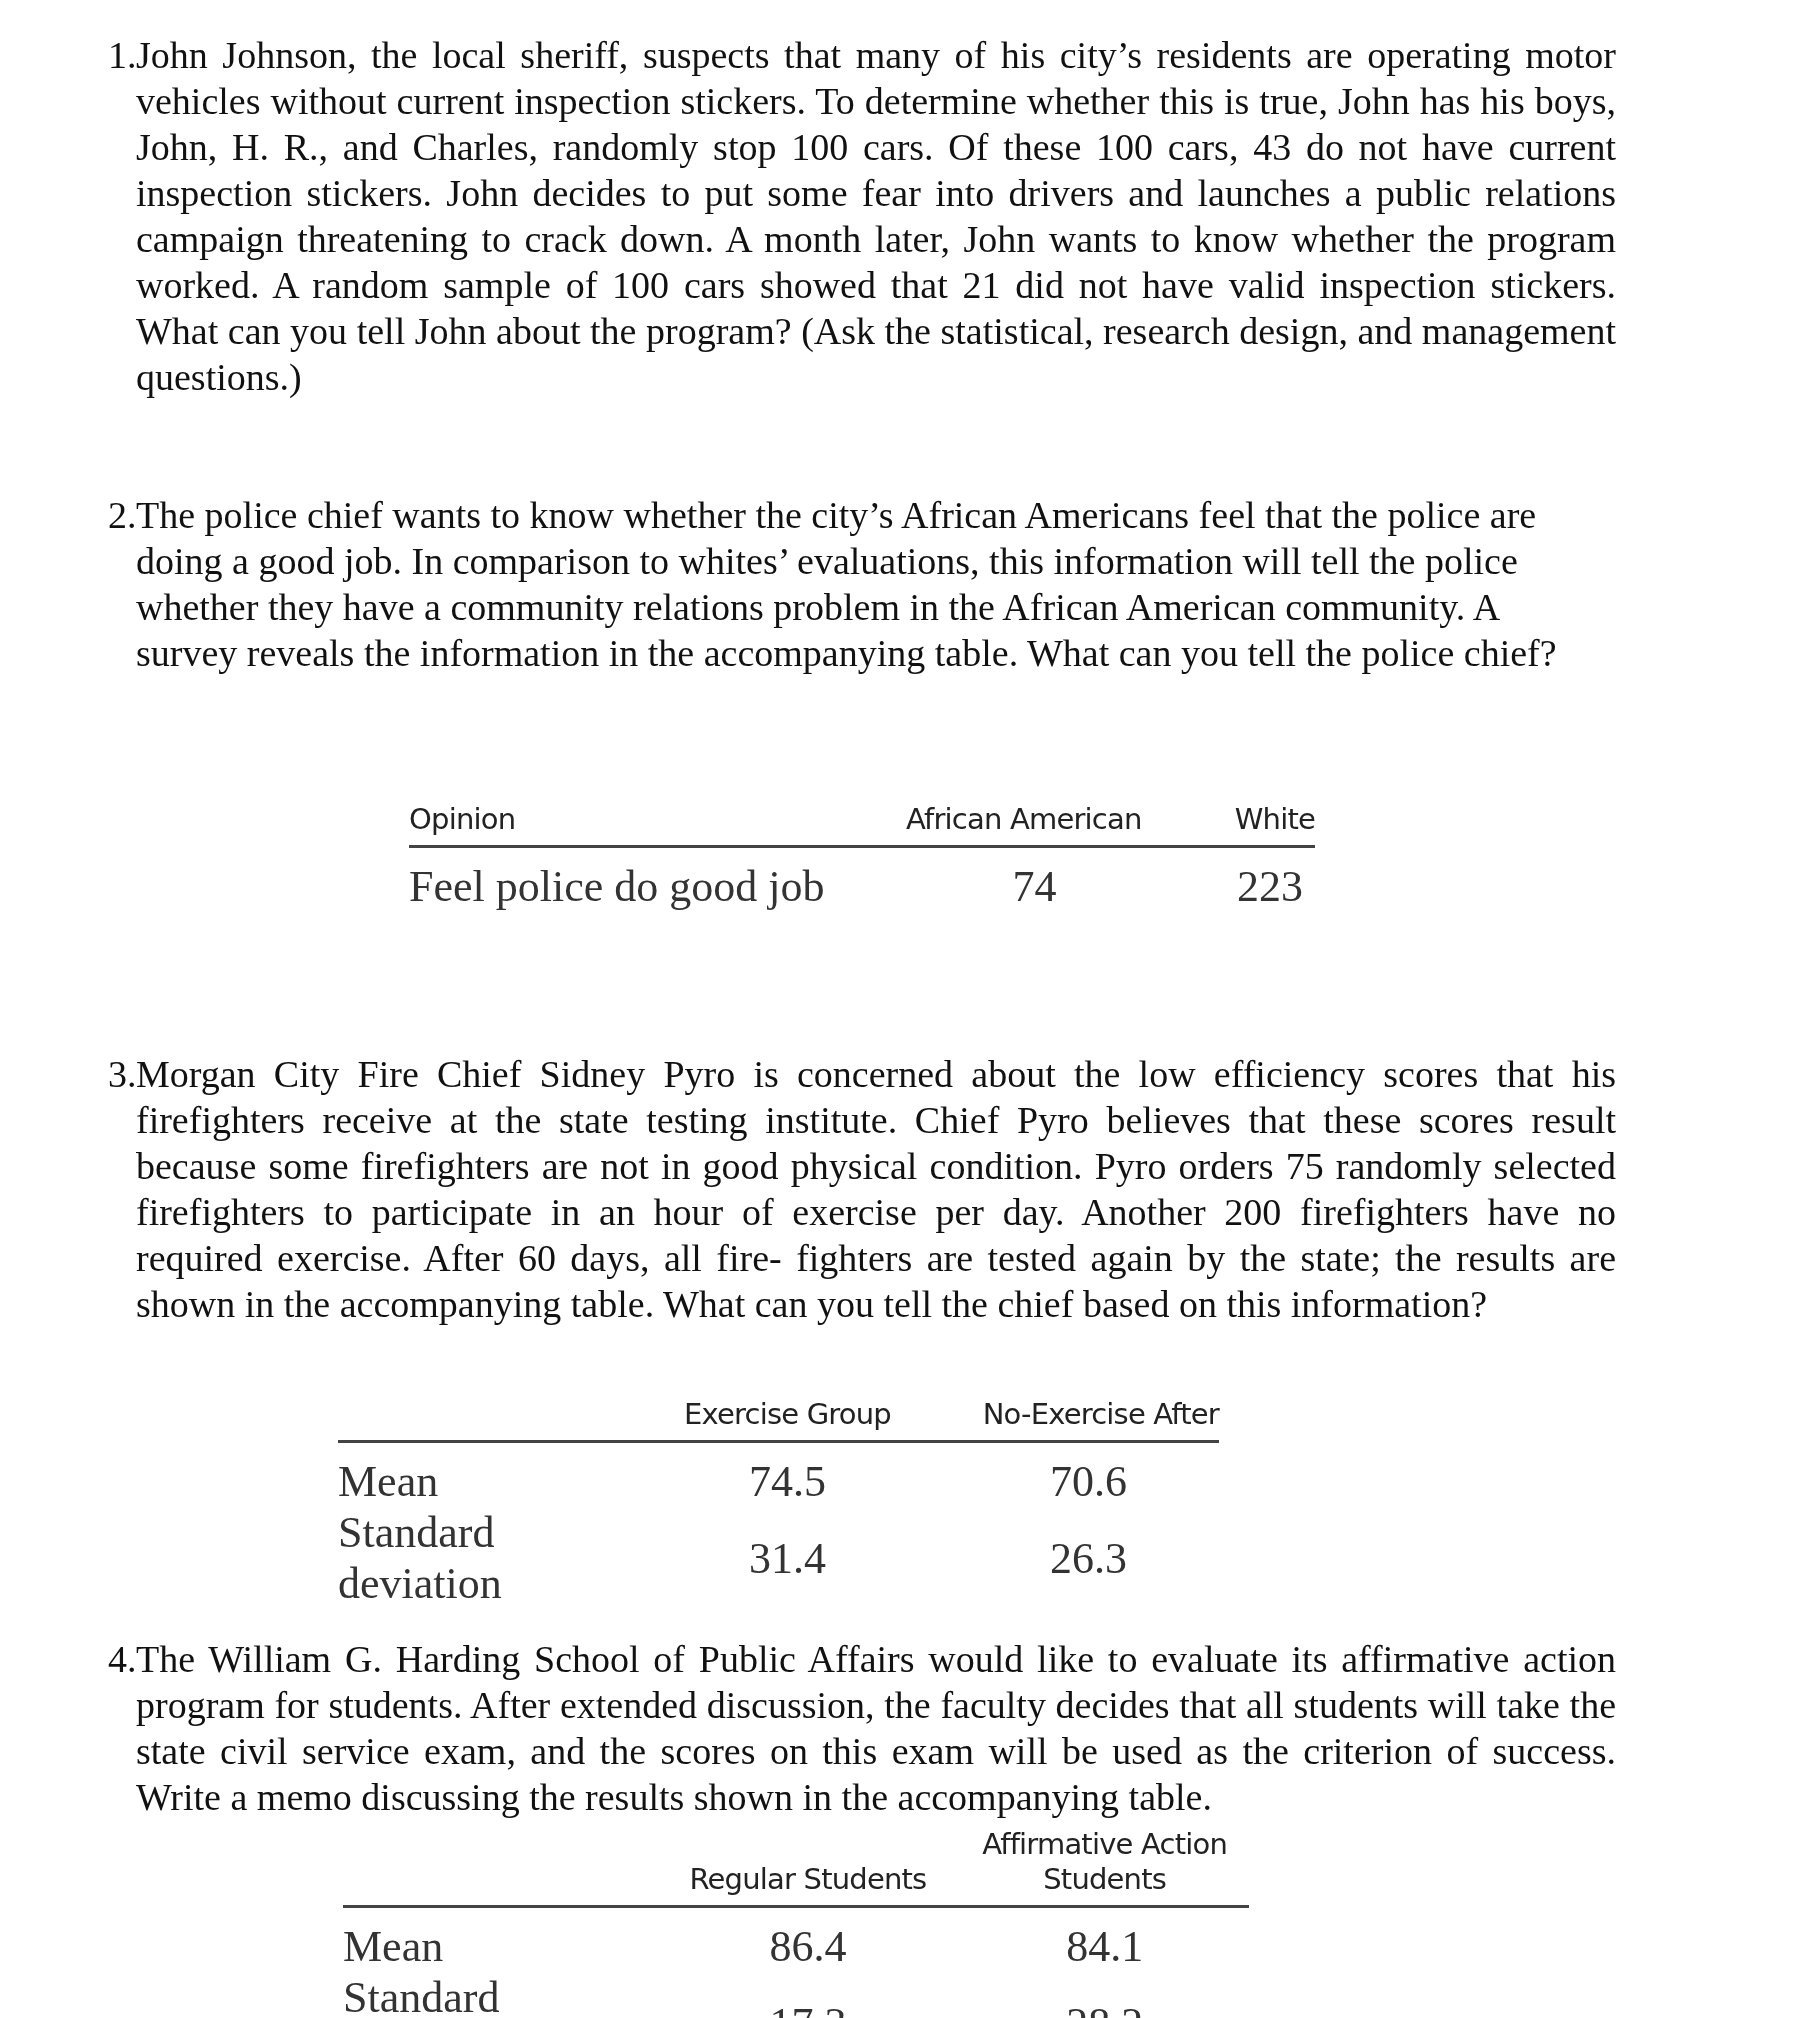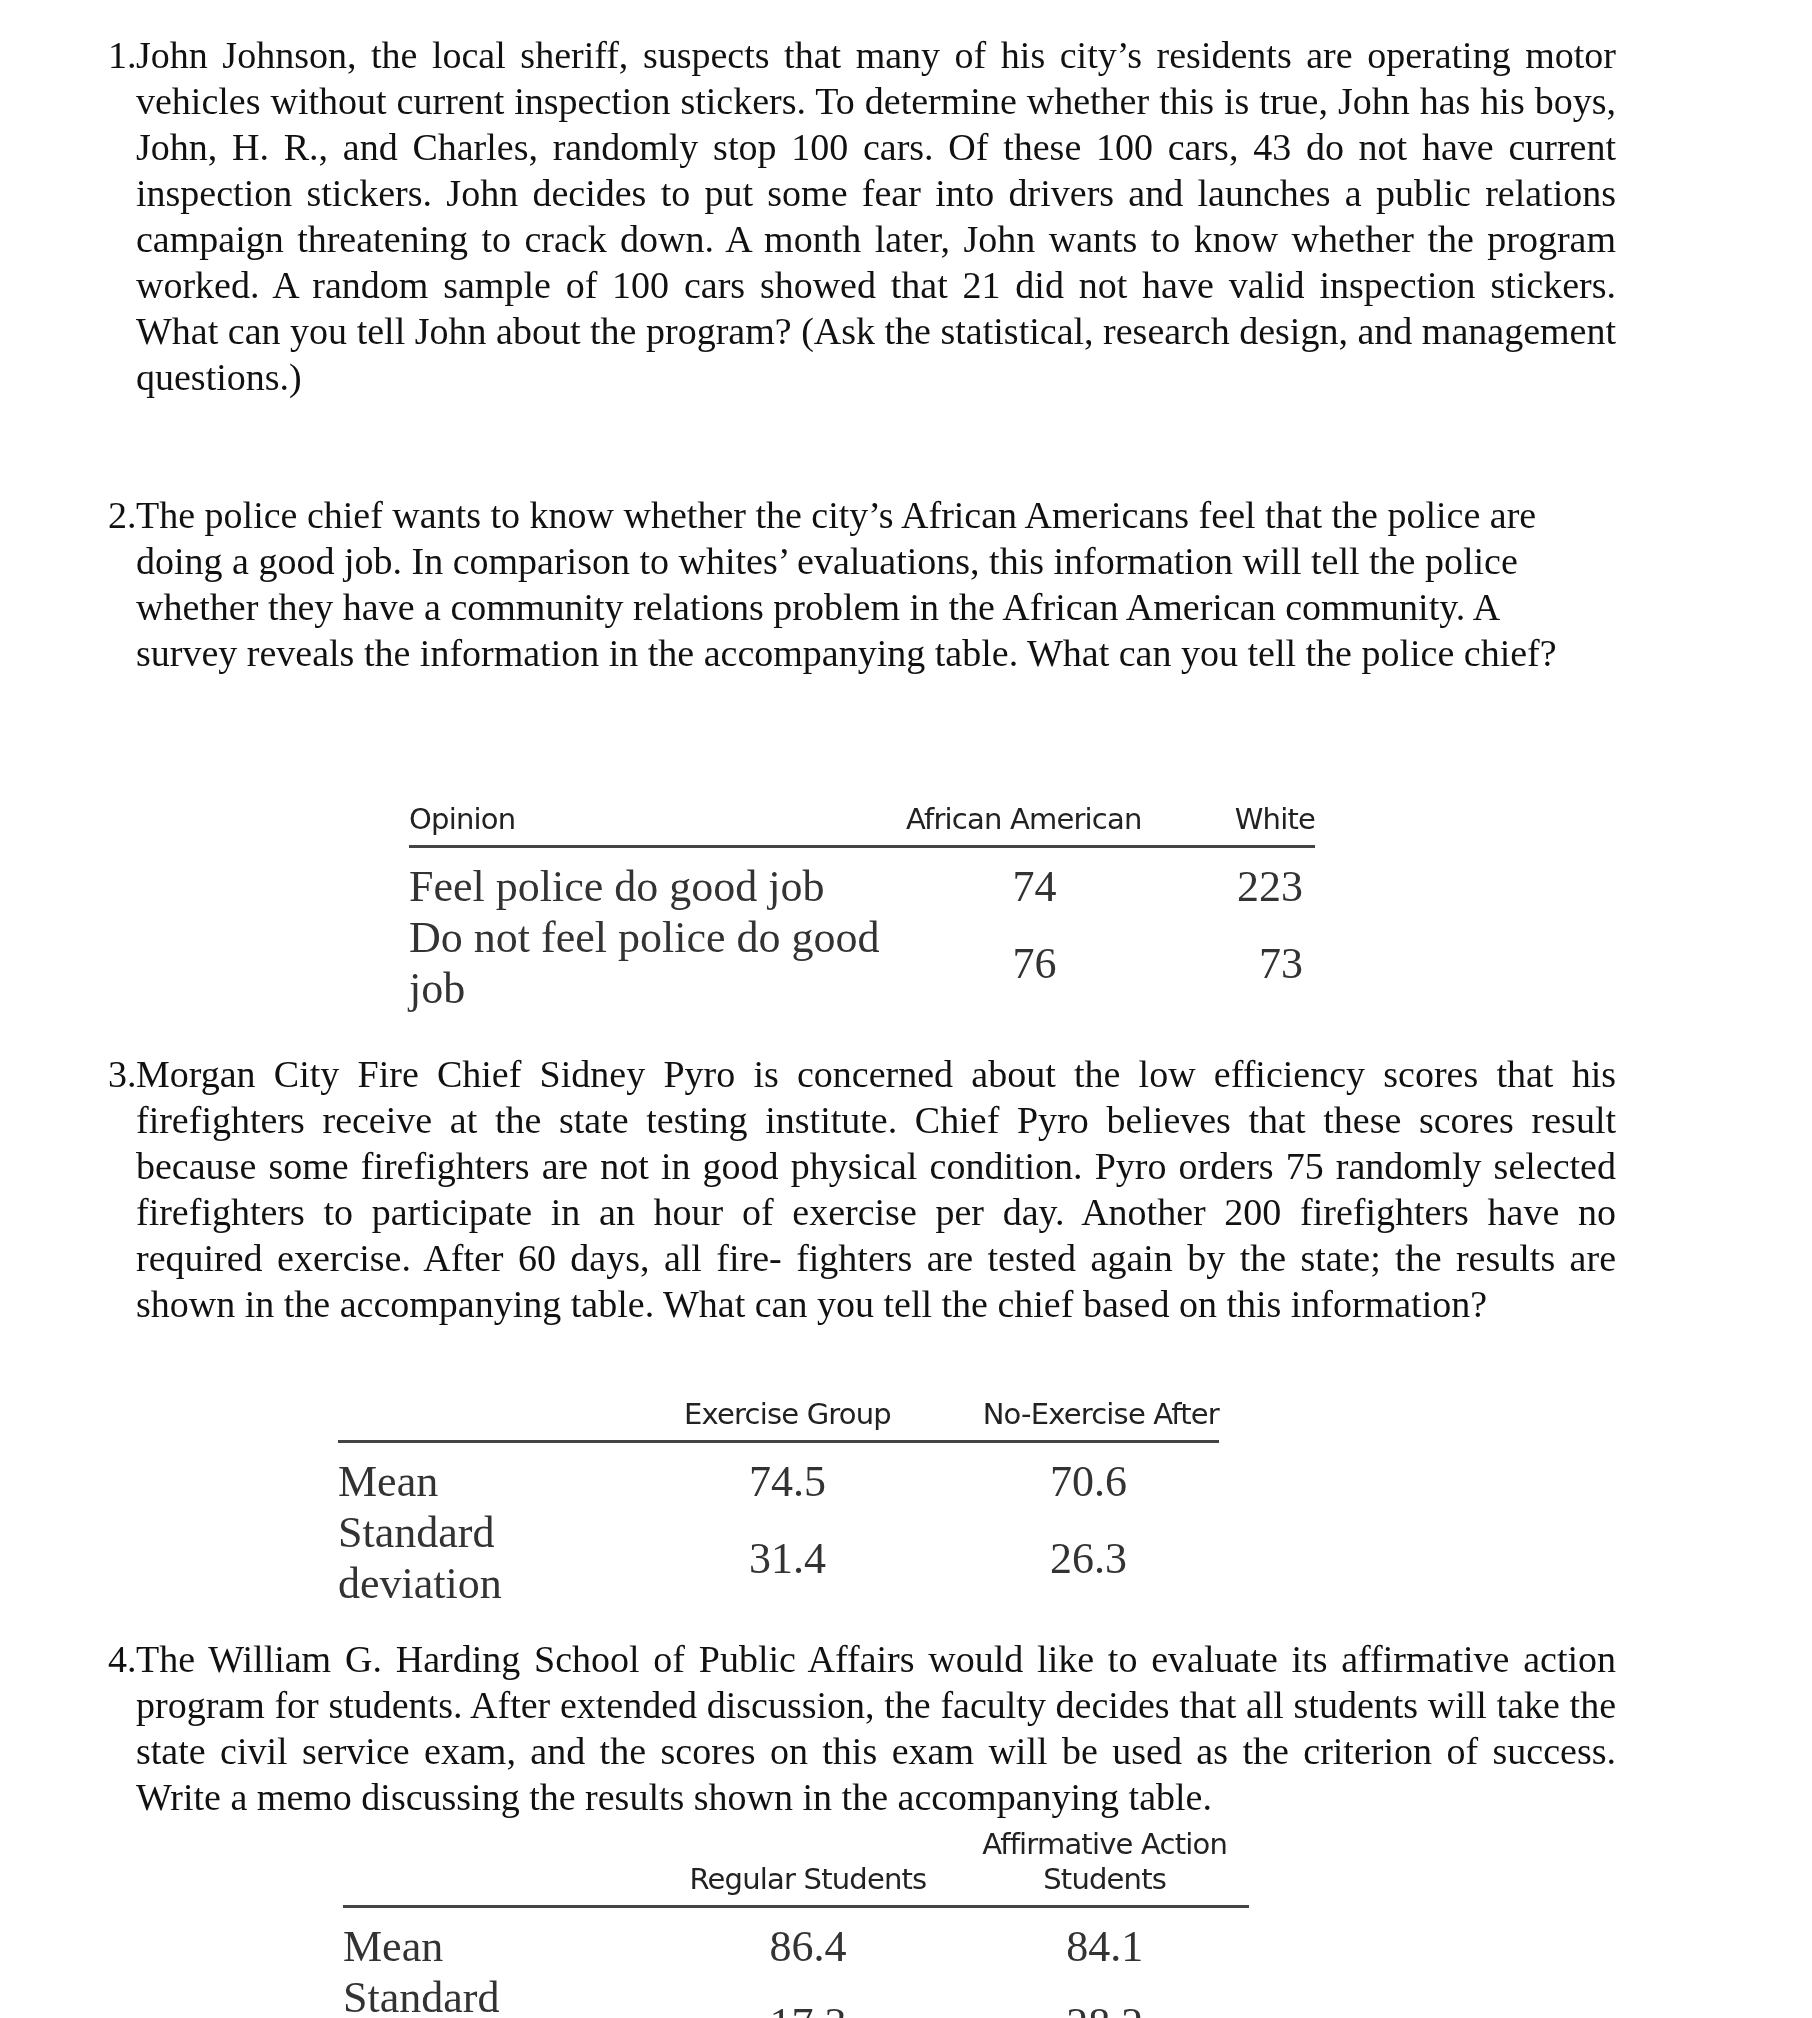--- a/index.html
+++ b/index.html
@@ -47,25 +47,20 @@
       <th style="text-align:left; width:497px;">Opinion</th>
       <th style="text-align:left; width:257px;">African American</th>
       <th style="text-align:right; width:152px;">White</th>
     </tr>
   </thead>
   <tbody>
     <tr class="first">
       <td>Feel police do good job</td>
       <td style="text-align:center;">74</td>
       <td style="text-align:right; padding-right:12px;">223</td>
-    </tr>
-    <tr>
-      <td>Do not feel police do good job</td>
-      <td style="text-align:center;">76</td>
-      <td style="text-align:right; padding-right:12px;">73</td>
     </tr>
   </tbody>
 </table>
 
 <div class="q" style="top:1051px;">
   <span class="num">3.</span>
   <div class="body">Morgan City Fire Chief Sidney Pyro is concerned about the low efficiency scores that his firefighters receive at the state testing institute. Chief Pyro believes that these scores result because some firefighters are not in good physical condition. Pyro orders 75 randomly selected firefighters to participate in an hour of exercise per day. Another 200 firefighters have no required exercise. After 60 days, all fire- fighters are tested again by the state; the results are shown in the accompanying table. What can you tell the chief based on this information?</div>
 </div>
 
 <table class="t" style="left:338px; top:1397px; width:881px;">

